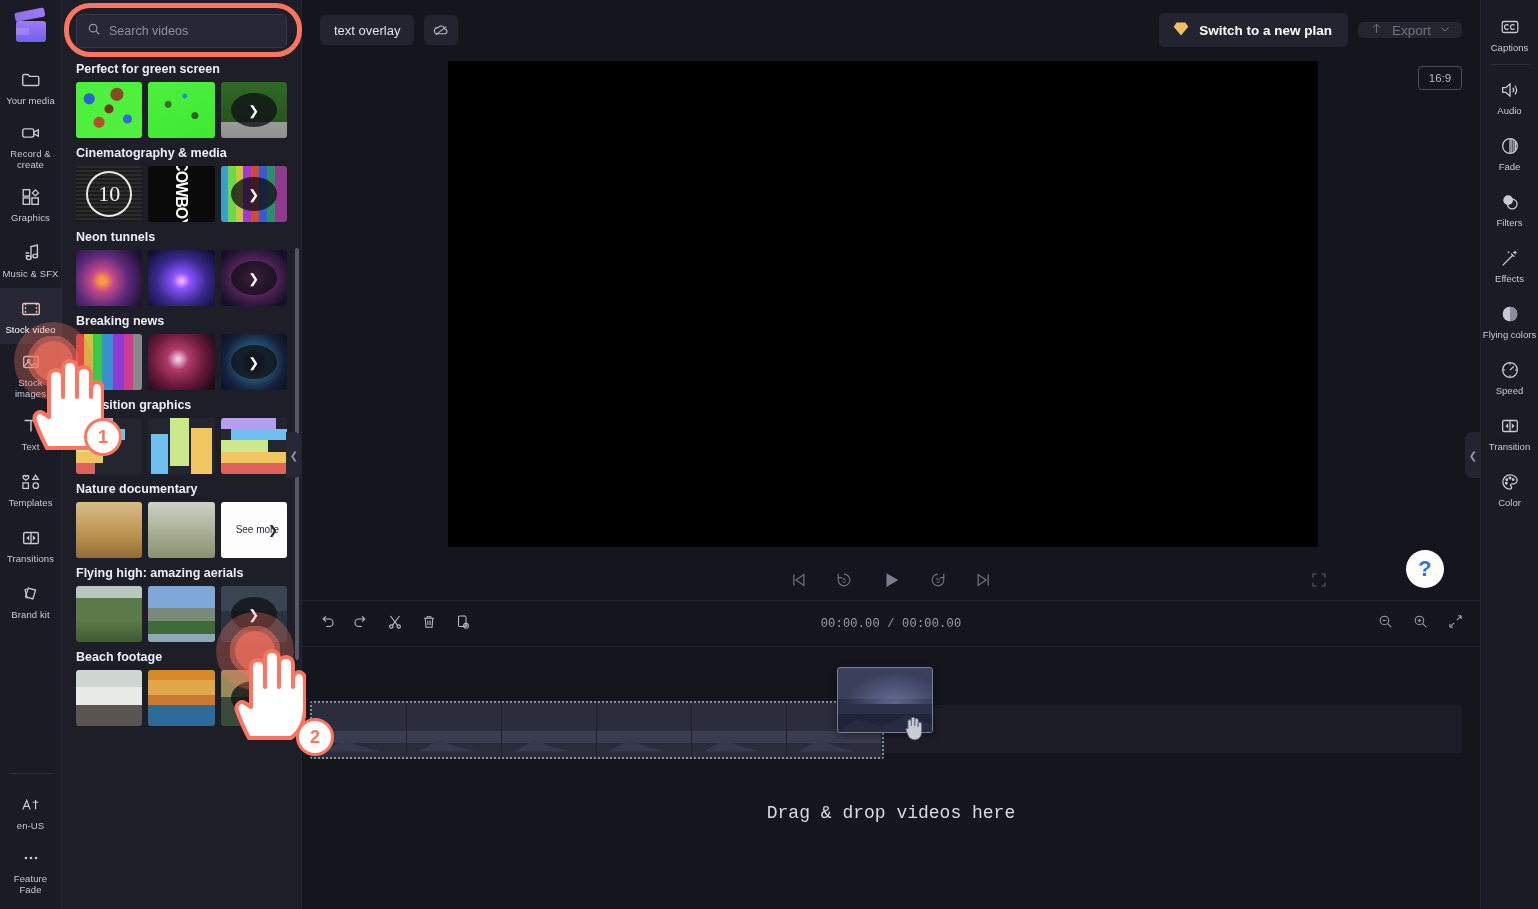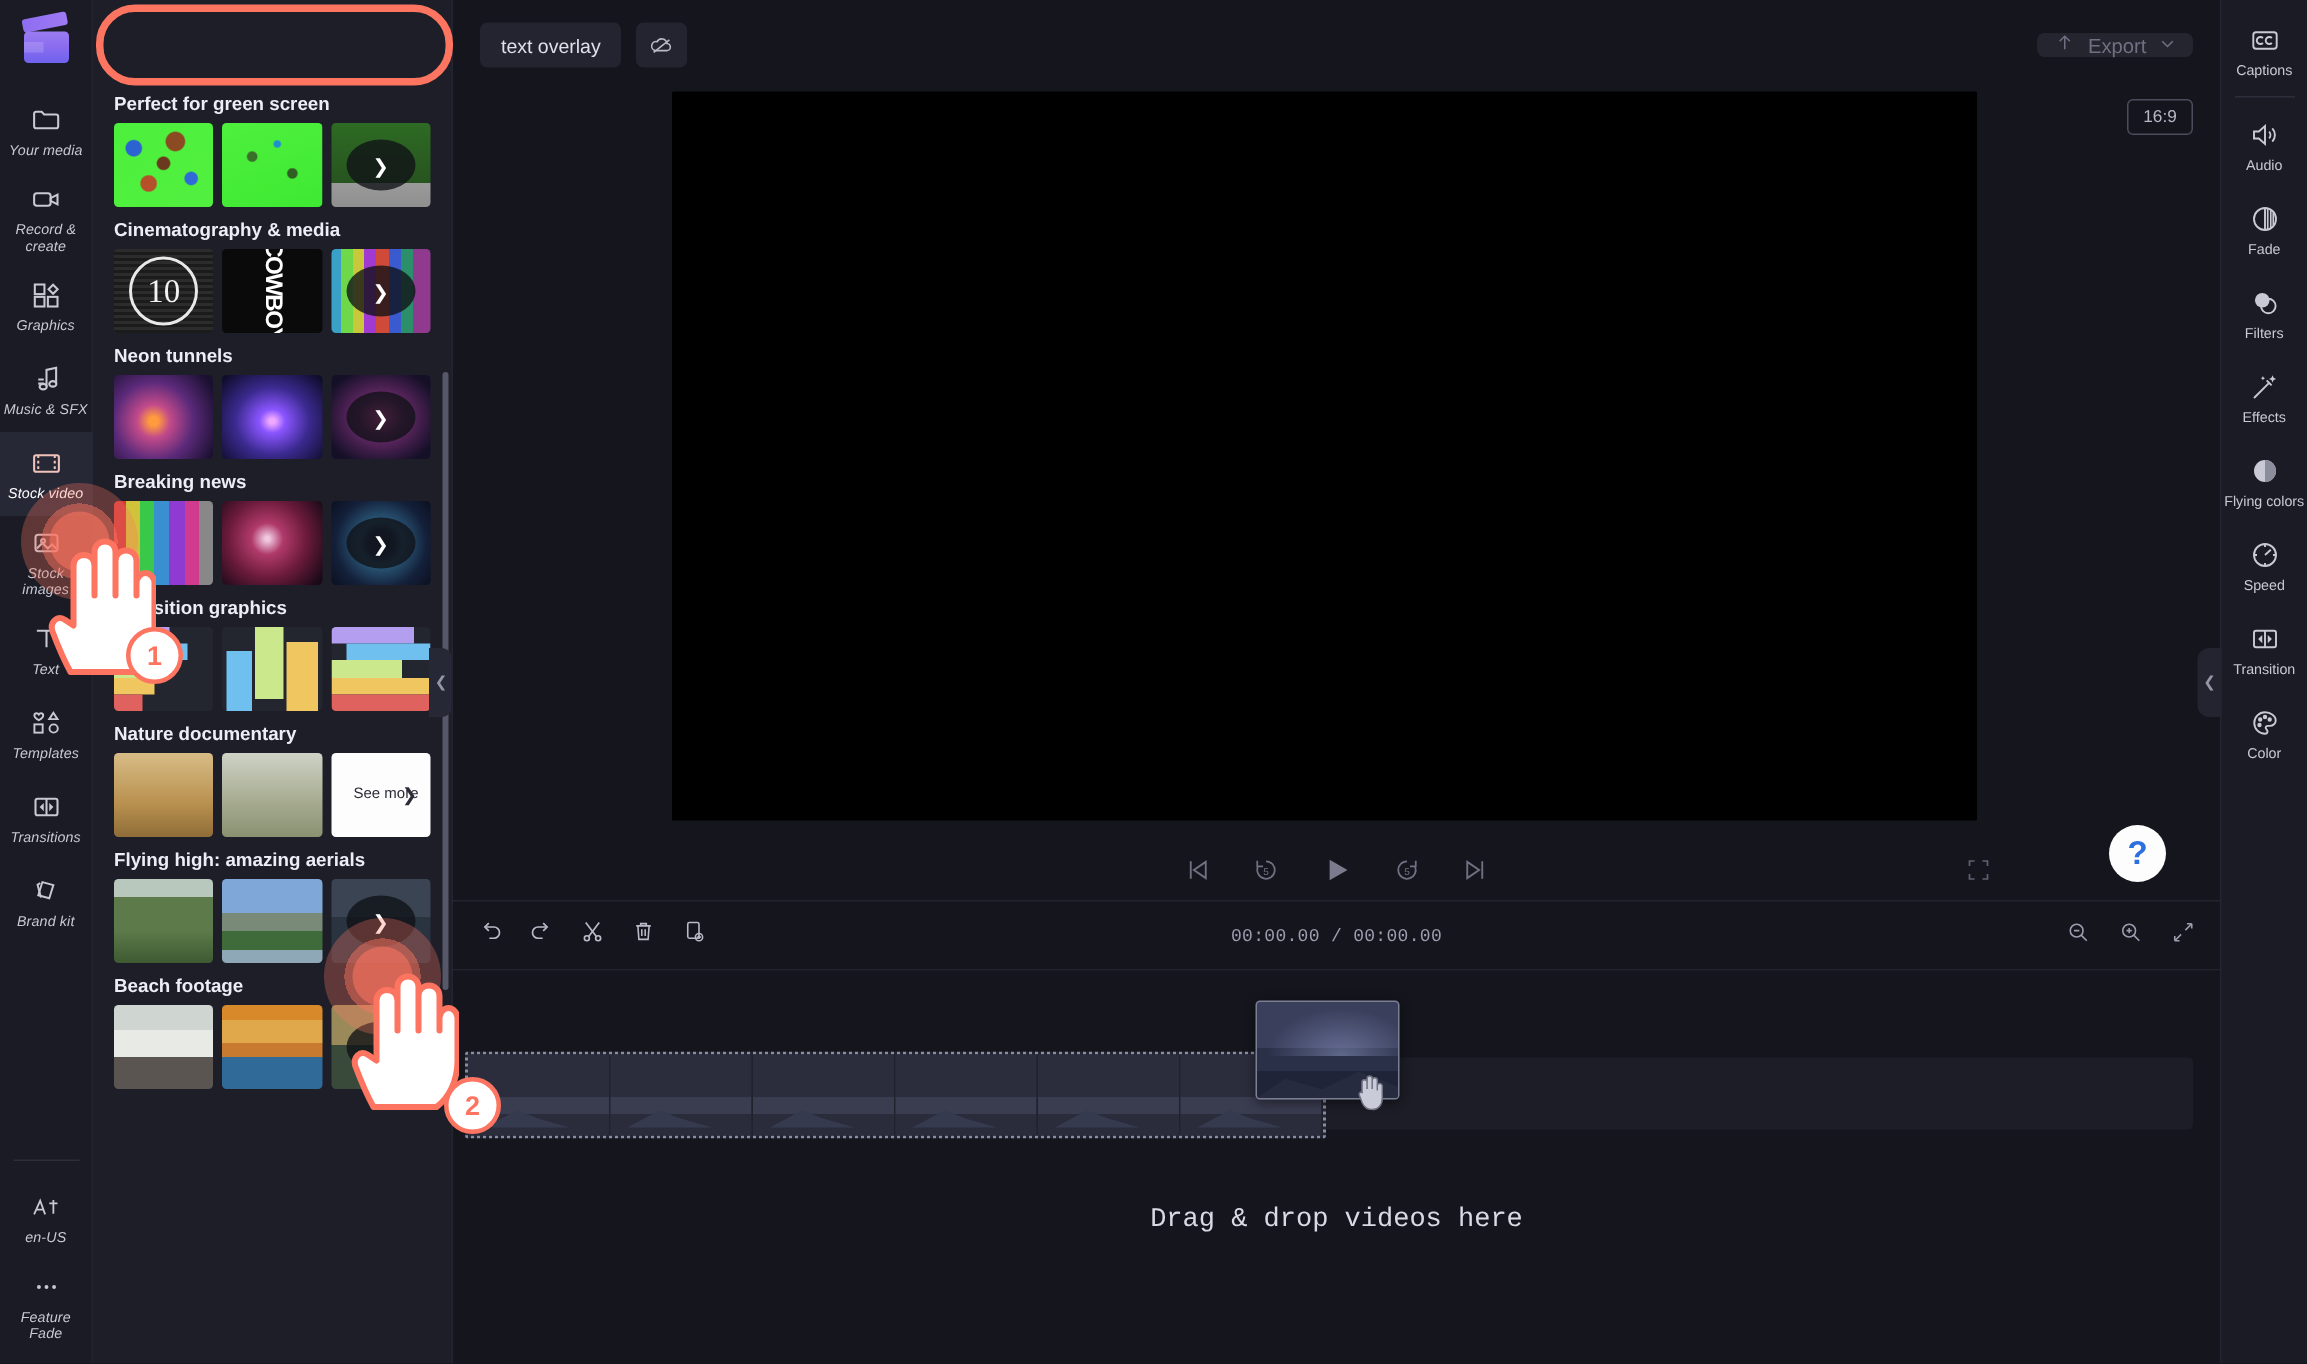--- a/index.html
+++ b/index.html
@@ -31,21 +31,21 @@
     border-radius: 3px;
     background: linear-gradient(180deg,#9b7cf2 0%, #8c6df0 45%, #6f62ee 100%);
   }
   .logo .body:after {
     content:""; position:absolute; left:0; top:7px; width: 13px; height: 7px;
     background: rgba(255,255,255,0.16);
   }
   .rail-item {
     width: 62px; min-height: 56px; padding: 7px 2px 6px;
     display: flex; flex-direction: column; align-items: center; justify-content: center;
-    gap: 4px; cursor: pointer; position: relative; font-style: italic;
+    gap: 4px; cursor: pointer; position: relative;
   }
   .rail-item.active { background: #262836; }
   .rail-item .lbl {
     font-size: 9.5px; line-height: 11px; color: #c8c9d4; text-align: center;
     letter-spacing: .1px; max-width: 60px;
   }
   .rail-item.active .lbl { color: #fff; }
   .rail-spacer { flex: 1 1 auto; }
   .rail-div { width: 44px; height: 1px; background: #2c2e3b; margin: 4px 0 10px; }
   .ico { width: 22px; height: 22px; display: block; }
@@ -427,20 +427,31 @@
             <circle cx="6.5" cy="12" r="1.4"></circle>
             <circle cx="12" cy="12" r="1.4"></circle>
             <circle cx="17.5" cy="12" r="1.4"></circle>
           </svg>
       </span>
       <span class="lbl">Feature Fade</span>
     </div>
   </div>
 
   <div class="panel">
+    <div class="searchwrap">
+      <div class="searchbox">
+        <span>
+          <svg width="14" height="14" viewBox="0 0 24 24" fill="none" stroke="#9b9daf" stroke-width="2">
+              <circle cx="10.5" cy="10.5" r="6.5"></circle>
+              <path d="M15.5 15.5L21 21"></path>
+            </svg>
+        </span>
+        <input value="" placeholder="Search videos" style="">
+      </div>
+    </div>
 
     <div class="panel-scroll" id="cats">
         <div class="cat">
           <div class="cat-title">Perfect for green screen</div>
           <div class="thumbs">
             <div class="thumb t-green1"></div>
             <div class="thumb t-green2"></div>
             <div class="thumb t-green3">
               <div class="more-ellipse">
                 <span>❯</span>
@@ -554,20 +565,28 @@
 
     <div class="topbar">
       <div class="chip">text overlay</div>
       <div class="iconbtn">
         <svg width="18" height="18" viewBox="0 0 24 24" fill="none" stroke="#b9bbc9" stroke-width="1.4">
           <path d="M6.5 17h10a3.2 3.2 0 0 0 .3-6.4A4.6 4.6 0 0 0 8.2 9 3.6 3.6 0 0 0 6.5 17z"></path>
           <path d="M5 18.5L19 7.5"></path>
         </svg>
       </div>
       <div class="topspacer"></div>
+      <div class="btn-plan">
+        <span>
+          <svg width="18" height="16" viewBox="0 0 24 22" fill="#f0c060">
+              <path d="M6 2h12l4 6-10 12L2 8z"></path>
+            </svg>
+        </span>
+        <span>Switch to a new plan</span>
+      </div>
       <div class="btn-export">
         <span>
           <svg width="15" height="15" viewBox="0 0 24 24" fill="none" stroke="#6f7183" stroke-width="1.6">
               <path d="M12 19V5M6.5 10.5L12 5l5.5 5.5"></path>
             </svg>
         </span>
         <span>Export</span>
         <span>
           <svg width="12" height="12" viewBox="0 0 24 24" fill="none" stroke="#6f7183" stroke-width="2">
               <path d="M5 9l7 7 7-7"></path>

